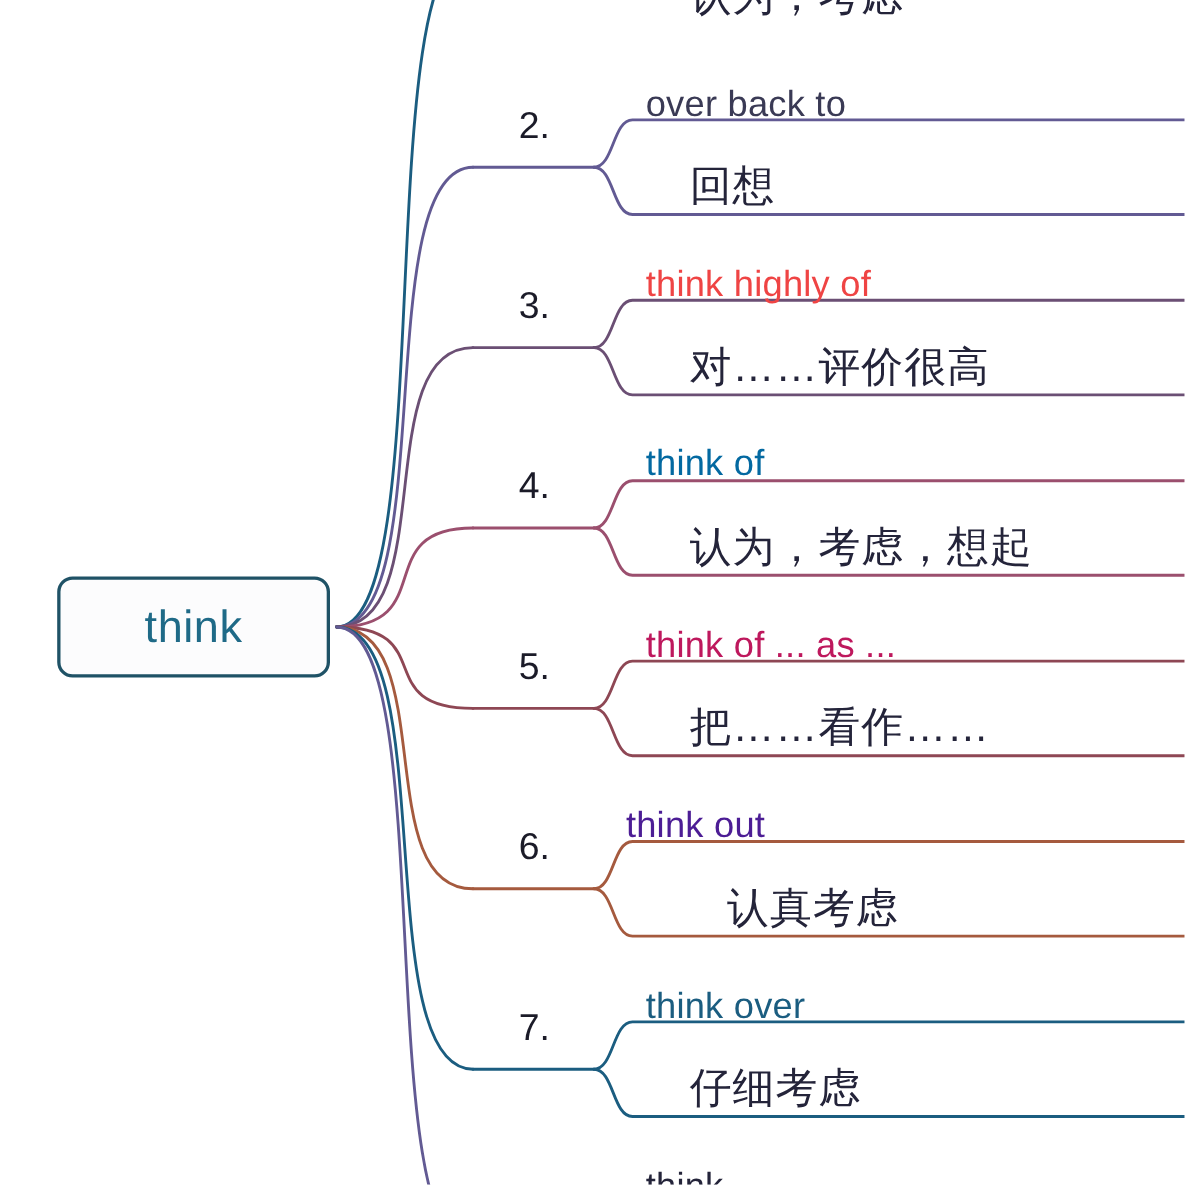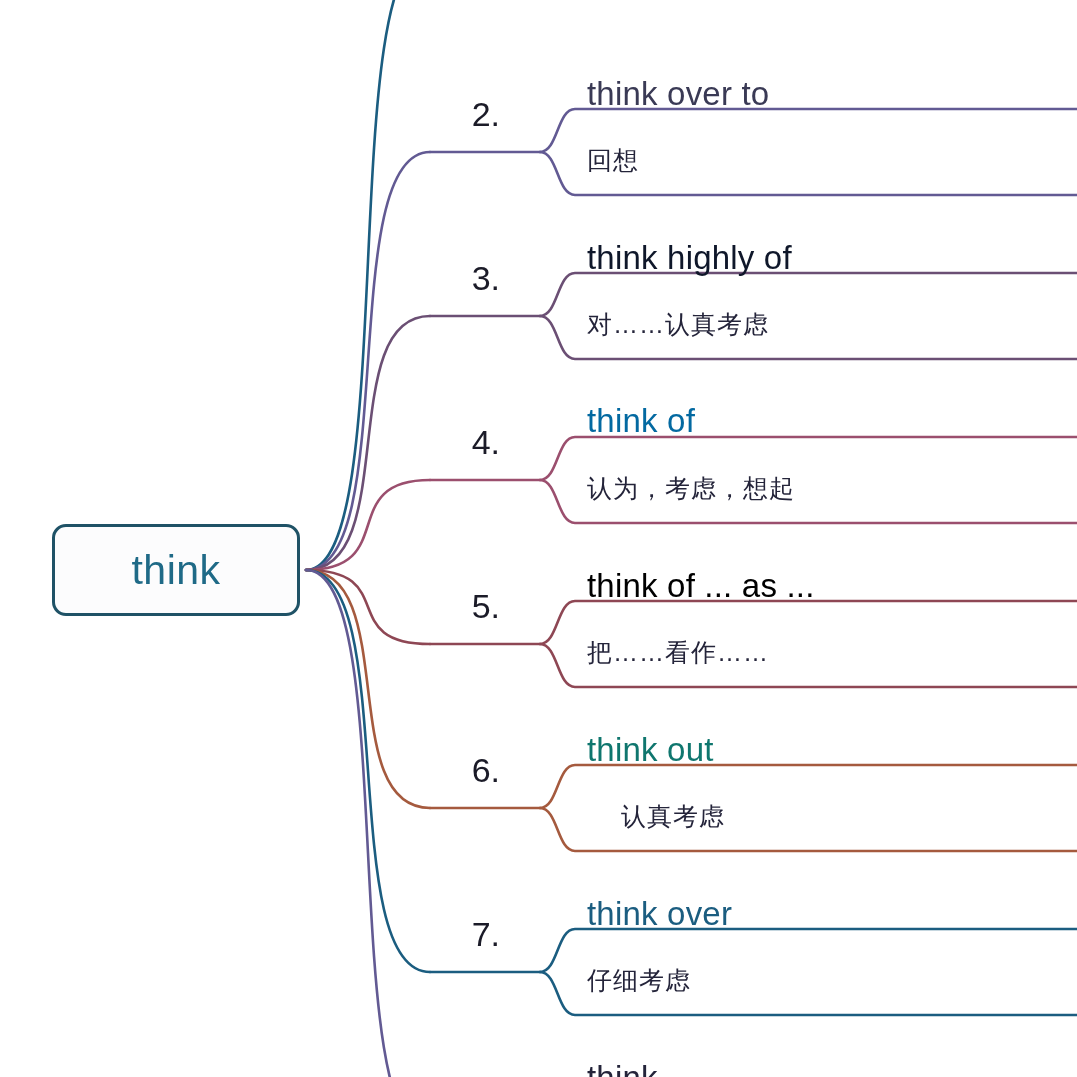--- a/index.html
+++ b/index.html
@@ -59,24 +59,25 @@
     width: 60px;
   }
   .branch-en {
     position: absolute;
     font-size: 33px;
     white-space: nowrap;
     letter-spacing: 0.2px;
   }
   .branch-zh {
     position: absolute;
-    font-size: 25px;
+    font-size: 38px;
     color: #24243A;
     white-space: nowrap;
     letter-spacing: 1px;
+    margin-left: 40px;
   }
   .clipped-top .branch-zh { color: #24243A; }
 </style>
 </head>
 <body>
 
 <div id="canvas">
 
   <svg id="wires" viewBox="0 0 1077 1077" xmlns="http://www.w3.org/2000/svg">
       <path d="M 306 570 C 401 570, 335 -48, 430 -48" fill="none" stroke="#1B5D80" stroke-width="2.6" stroke-linecap="round"></path>
@@ -117,45 +118,45 @@
     <span id="root-label">think</span>
   </div>
 
   <div class="branch clipped-top" style="top:-175px;">
 
     <span class="branch-zh" style="left:587px; top:146px;">认为，考虑</span>
   </div>
 
   <div class="branch" style="top:60px;">
     <span class="branch-number" style="left:440px; top:35px;">2.</span>
-    <span class="branch-en" style="left:587px; top:15px; color:#3A3A55;">think over to</span>
+    <span class="branch-en" style="left:587px; top:15px; color:#3A3A55;">over back to</span>
     <span class="branch-zh" style="left:587px; top:84px;">回想</span>
   </div>
 
   <div class="branch" style="top:224px;">
     <span class="branch-number" style="left:440px; top:35px;">3.</span>
-    <span class="branch-en" style="left:587px; top:15px; color:#0f172a;">think highly of</span>
-    <span class="branch-zh" style="left:587px; top:84px;">对……认真考虑</span>
+    <span class="branch-en" style="left:587px; top:15px; color:#ef4444;">think highly of</span>
+    <span class="branch-zh" style="left:587px; top:84px;">对……评价很高</span>
   </div>
 
   <div class="branch" style="top:388px;">
     <span class="branch-number" style="left:440px; top:35px;">4.</span>
     <span class="branch-en" style="left:587px; top:14px; color:#0369a1;">think of</span>
     <span class="branch-zh" style="left:587px; top:84px;">认为，考虑，想起</span>
   </div>
 
   <div class="branch" style="top:552px;">
     <span class="branch-number" style="left:440px; top:35px;">5.</span>
-    <span class="branch-en" style="left:587px; top:15px; color:#000000;">think of ... as ...</span>
+    <span class="branch-en" style="left:587px; top:15px; color:#be185d;">think of ... as ...</span>
     <span class="branch-zh" style="left:587px; top:84px;">把……看作……</span>
   </div>
 
   <div class="branch" style="top:716px;">
     <span class="branch-number" style="left:440px; top:35px;">6.</span>
-    <span class="branch-en" style="left:587px; top:15px; color:#0f766e;">think out</span>
+    <span class="branch-en" style="left:569px; top:15px; color:#4c1d95;">think out</span>
     <span class="branch-zh" style="left:621px; top:84px;">认真考虑</span>
   </div>
 
   <div class="branch" style="top:880px;">
     <span class="branch-number" style="left:440px; top:35px;">7.</span>
     <span class="branch-en" style="left:587px; top:15px; color:#1B5D80;text-align:center;">think over</span>
     <span class="branch-zh" style="left:587px; top:84px;">仔细考虑</span>
   </div>
 
   <div class="branch" style="top:1044px;">

